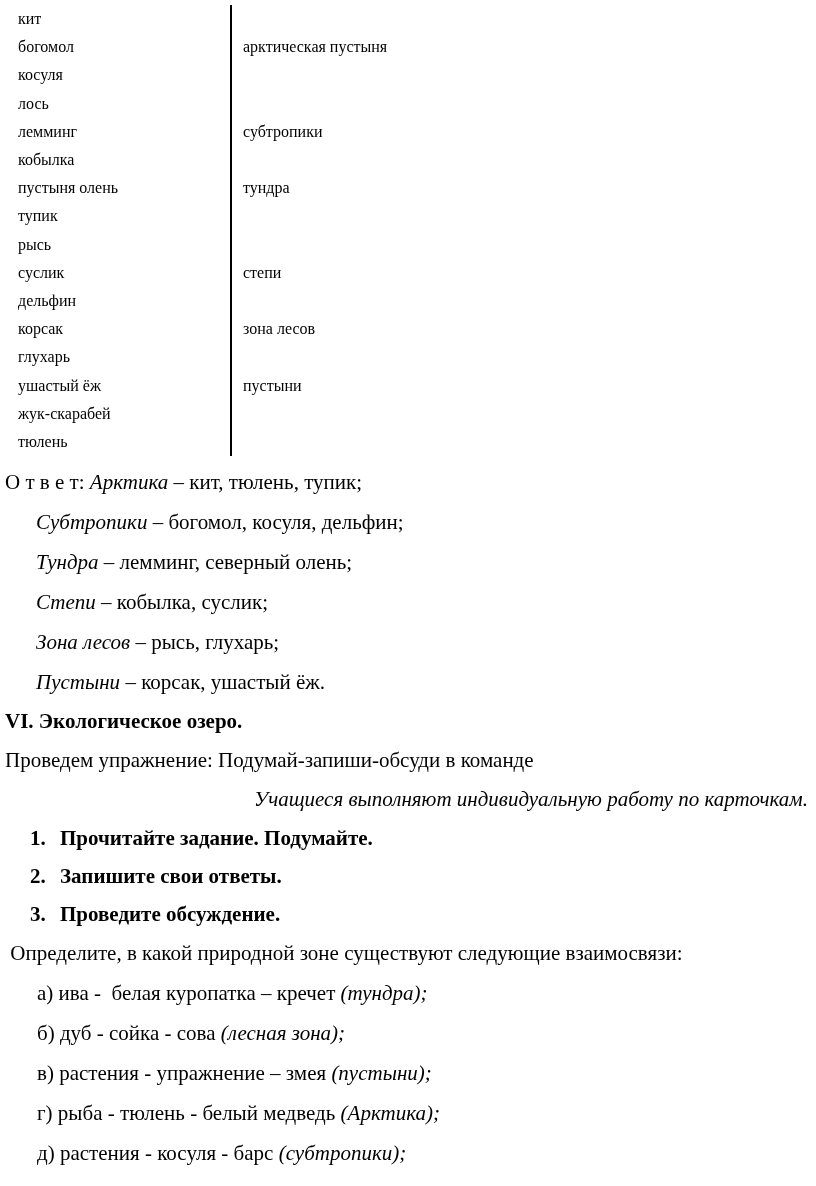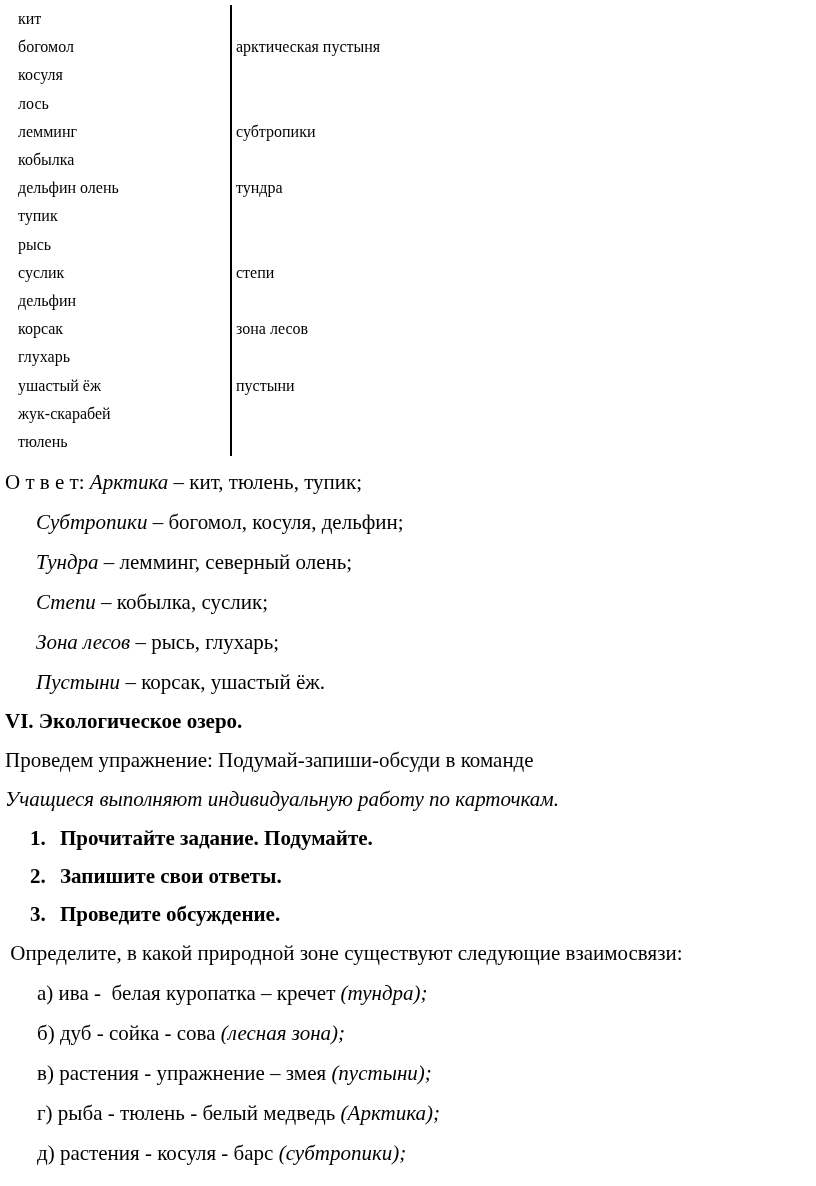--- a/index.html
+++ b/index.html
@@ -10,27 +10,27 @@
     font-family: "Liberation Serif", serif;
     color: #000000;
     overflow: hidden;
   }
   .page { padding: 5px 8px 0 5px; }
 
   
   .match { }
   .match-row { display: flex; height: 28.2px; align-items: center; font-size: 16px; }
   .m-left  { width: 225px; padding-left: 13px; white-space: nowrap; }
-  .m-right { flex: 1; border-left: 2px solid #000; padding-left: 4px; align-self: stretch; display: flex; align-items: center; white-space: nowrap; }
+  .m-right { flex: 1; border-left: 2px solid #000; padding-left: 11px; align-self: stretch; display: flex; align-items: center; white-space: nowrap; }
 
   
   .answer { margin-top: 6px; font-size: 21px; }
   .answer p { line-height: 40px; white-space: pre-wrap; }
   .ans-item { padding-left: 31px; }
-  .it { font-style: italic; }
+  .it { font-style: italic; text-align: right; }
   .b { font-weight: bold; }
 
   
   .sec { font-size: 21px; }
   .sec p { line-height: 39px; white-space: pre-wrap; }
   .steps { padding-left: 25px; }
   .step { display: flex; font-weight: bold; line-height: 38px; font-size: 21px; }
   .step-num { width: 30px; flex: none; }
   .instruction { line-height: 40px !important; }
   .chain { line-height: 40px !important; margin-left: 32px; }
@@ -59,21 +59,21 @@
     </div>
     <div class="match-row">
       <div class="m-left">лемминг</div>
       <div class="m-right">субтропики</div>
     </div>
     <div class="match-row">
       <div class="m-left">кобылка</div>
       <div class="m-right"></div>
     </div>
     <div class="match-row">
-      <div class="m-left">дельфин олень</div>
+      <div class="m-left">пустыня олень</div>
       <div class="m-right">тундра</div>
     </div>
     <div class="match-row">
       <div class="m-left">тупик</div>
       <div class="m-right"></div>
     </div>
     <div class="match-row">
       <div class="m-left">рысь</div>
       <div class="m-right"></div>
     </div>

